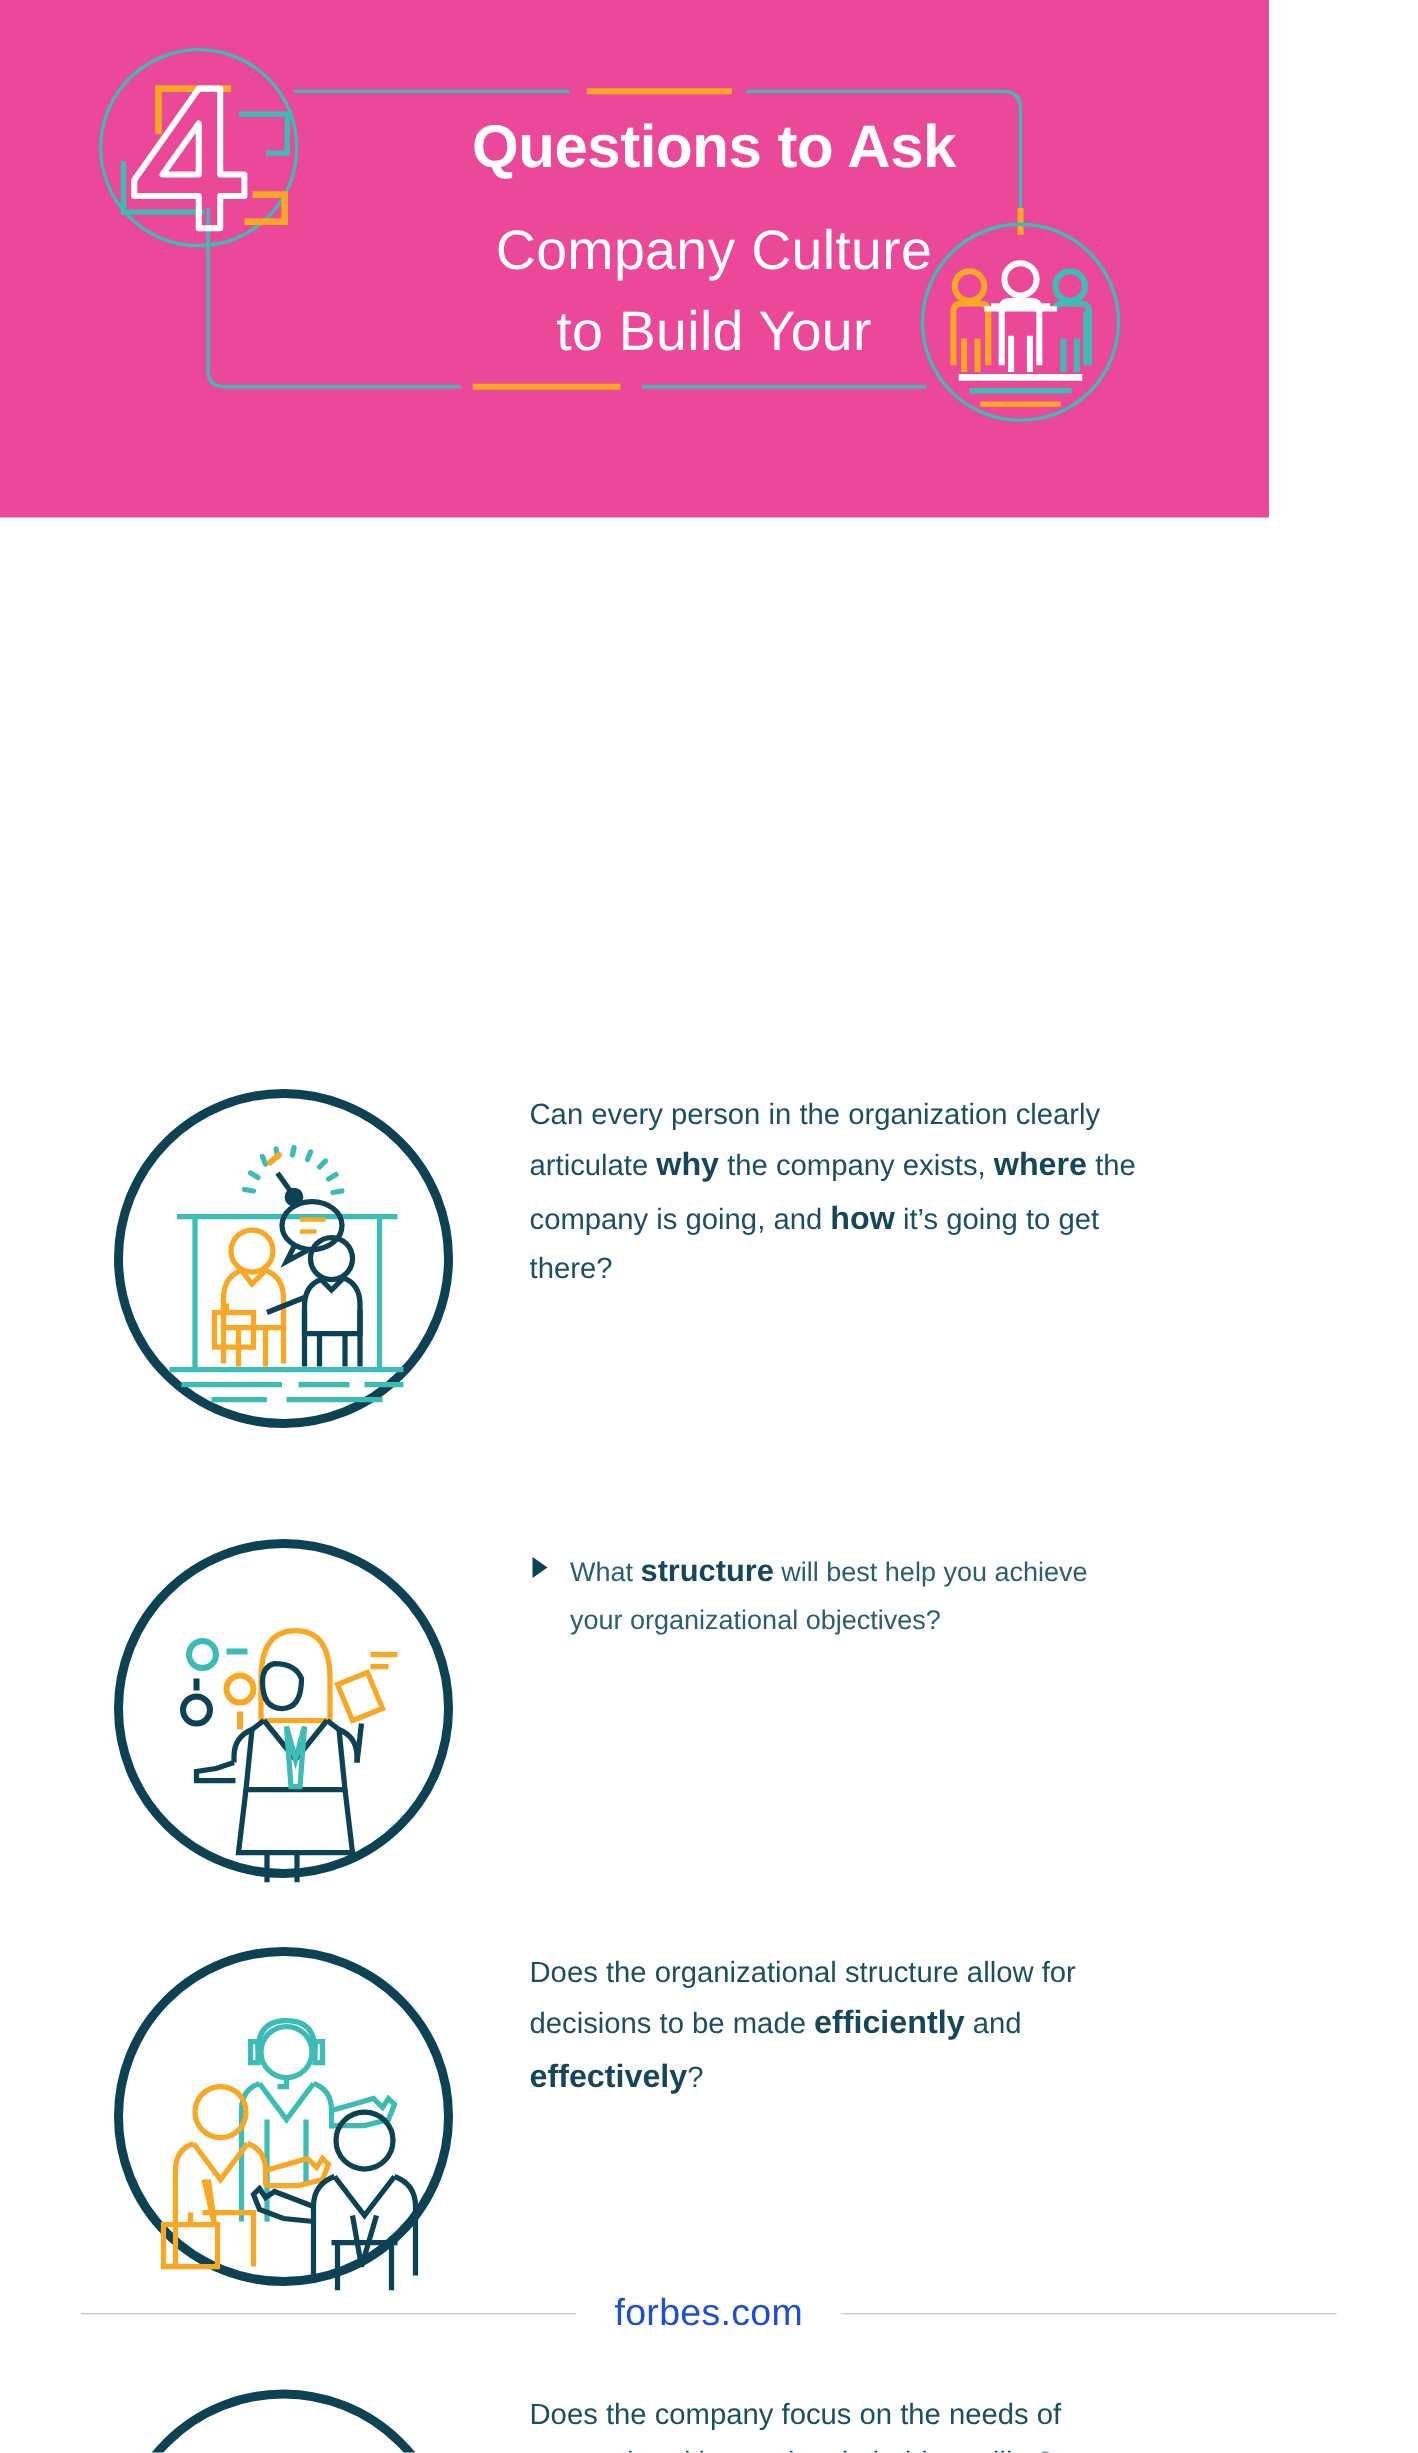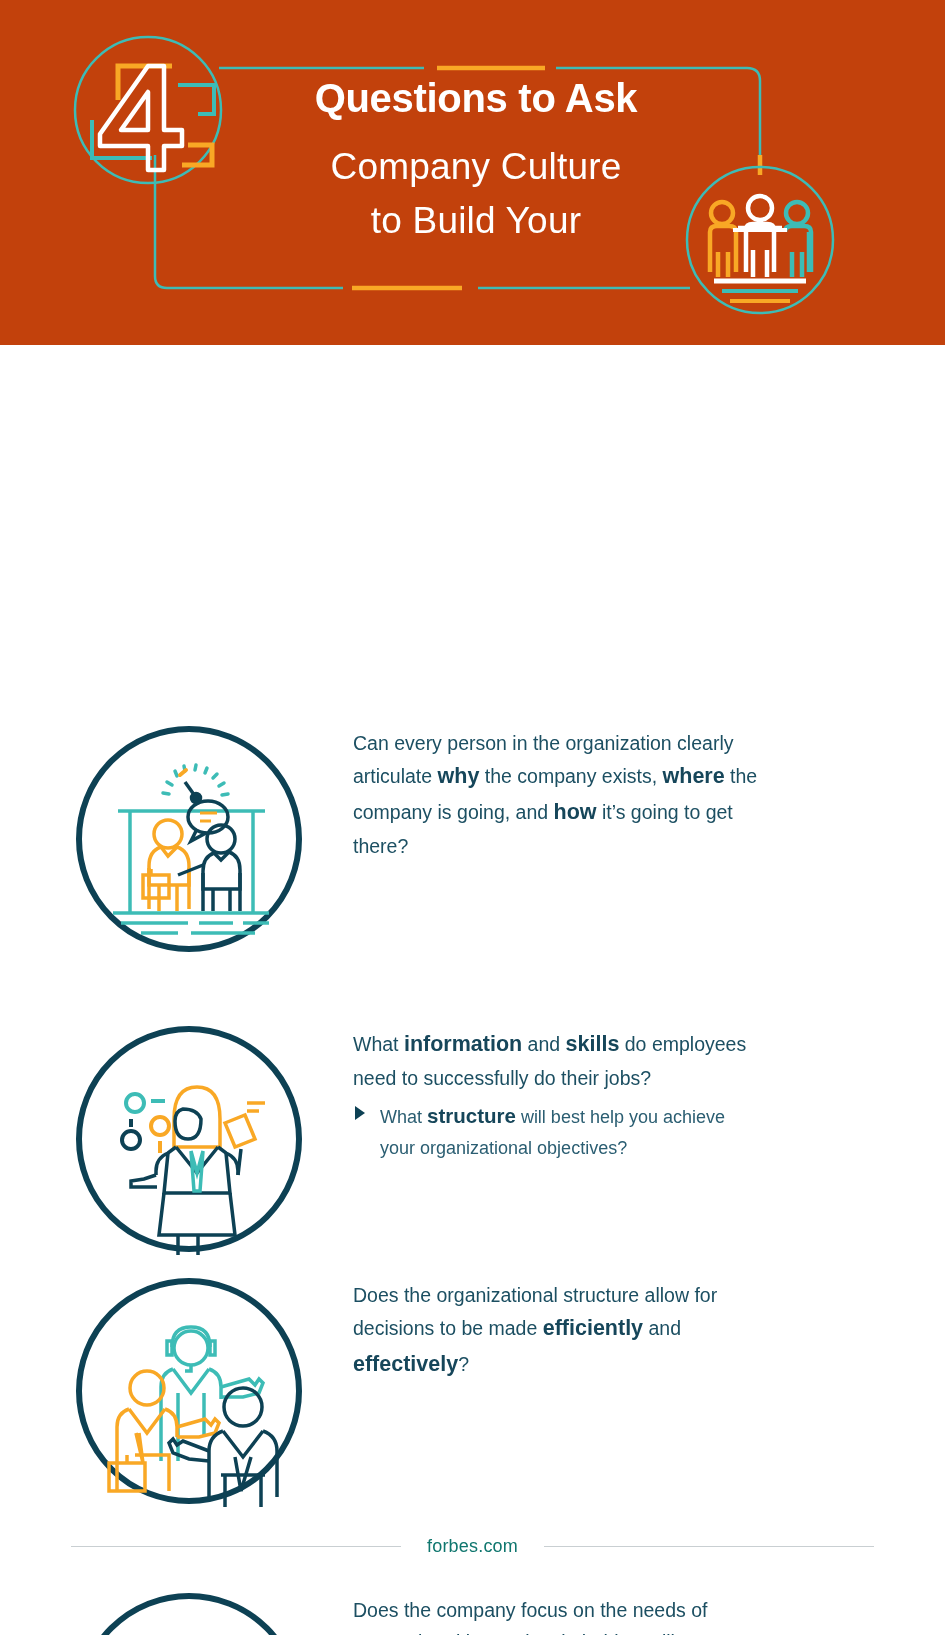--- a/index.html
+++ b/index.html
@@ -7,22 +7,22 @@
     width: 945px; height: 1635px;
     background: #ffffff;
     font-family: "Liberation Sans", sans-serif;
     overflow: hidden;
   }
   .page { position: relative; width: 945px; height: 1635px; background: #fff; }
 
   
   .header {
     position: relative;
-    width: 945px; height: 345px;
-    background: #c2410c;
+    width: 846px; height: 345px;
+    background: #ec4899;
     overflow: hidden;
   }
   .header-svg { position: absolute; inset: 0; }
 
   .title-block {
     position: absolute;
     left: 236px; top: 78px;
     width: 480px;
     text-align: center;
     color: #ffffff;
@@ -96,22 +96,22 @@
   .footer {
     position: absolute;
     left: 0; bottom: 78px;
     width: 945px;
     display: flex;
     align-items: center;
     justify-content: center;
   }
   .rule { height: 1px; background: #c9cfd2; width: 330px; }
   .brand {
-    font-size: 18px;
-    color: #0f766e;
+    font-size: 25px;
+    color: #1d4ed8;
     padding: 0 26px;
     font-weight: 400;
     letter-spacing: 0.2px;
   }
 </style>
 </head>
 <body>
 
 <div class="page">
 
@@ -303,28 +303,27 @@
           <path d="M118,128 L124,150 L130,128 L127,168 L121,168 Z" fill="none" stroke="#3dbcb6" stroke-width="3.5"></path>
 
           <g stroke="#f9a825" stroke-width="3.5" fill="none">
             <path d="M152,100 L172,92 L182,116 L162,124 Z"></path>
             <path d="M174,80 L192,80"></path>
             <path d="M174,88 L186,88"></path>
           </g>
         </svg>
       </div>
       <div class="txt">
-        <div class="q">What <b>information</b> and <b>skills</b> do employees need to successfully do their jobs?</div>
         <div class="subs">
             <div class="sub"><span class="tri"></span>What <b>structure</b> will best help you achieve your organizational objectives?</div>
           </div>
       </div>
     </div>
 
-    <div class="section" style="top:930px">
+    <div class="section" style="top:950px">
       <div class="icon-wrap">
         <svg viewBox="0 0 232 232">
           <circle cx="116" cy="116" r="110" fill="none" stroke="#0d4154" stroke-width="6"></circle>
 
           <g stroke="#3dbcb6" stroke-width="3.5" fill="none">
             <circle cx="118" cy="73" r="17"></circle>
             <path d="M99,72 q0,-20 19,-20 q19,0 19,20"></path>
             <path d="M99,66 L94,66 L94,80 L99,80 Z"></path>
             <path d="M137,66 L142,66 L142,80 L137,80 Z"></path>
             <path d="M118,90 L118,96 L112,96"></path>

